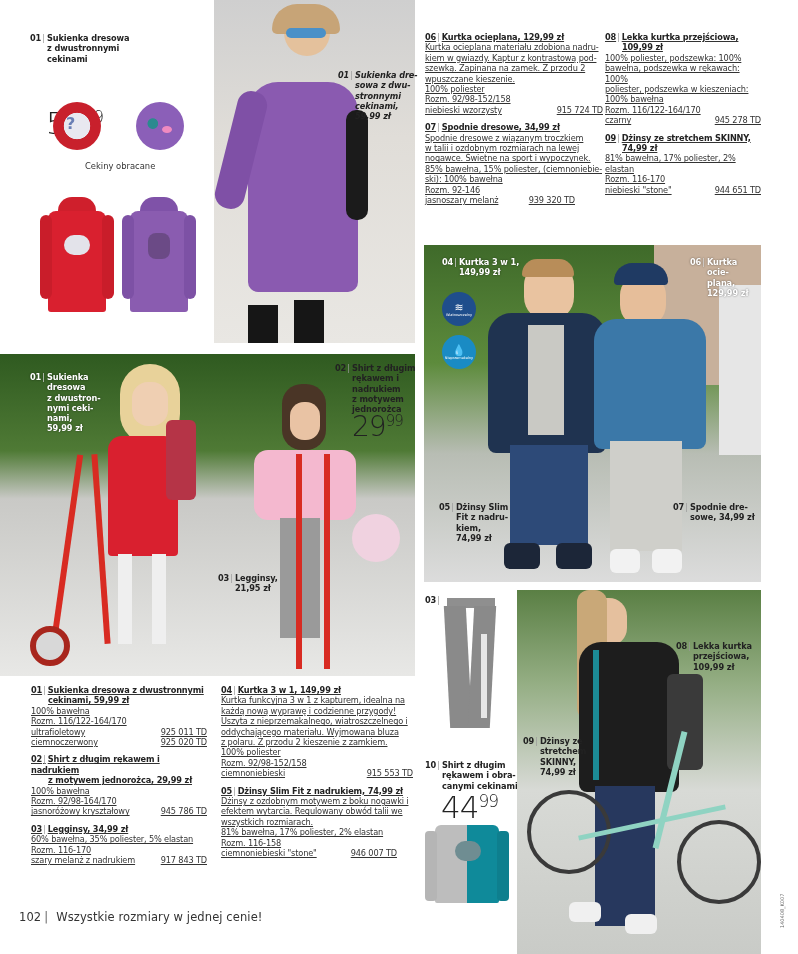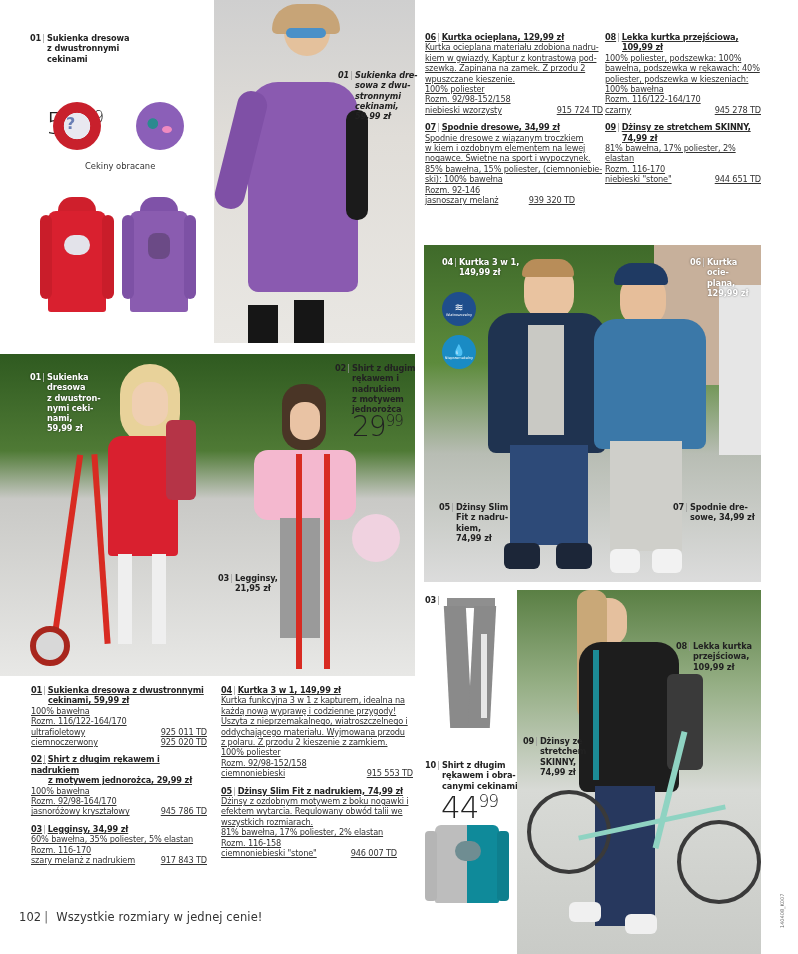--- a/index.html
+++ b/index.html
@@ -112,36 +112,36 @@
   <div>wpuszczane kieszenie.</div>
   <div>100% poliester</div>
   <div>Rozm. 92/98-152/158</div>
   <div class="row">
       <span>niebieski wzorzysty</span>
       <span class="code">915 724 TD</span>
     </div>
   <div class="gap"></div>
   <div class="hd"><span>07</span><span class="bar">|</span><span>Spodnie dresowe, 34,99 zł</span></div>
   <div>Spodnie dresowe z wiązanym troczkiem</div>
-  <div>w kiem i ozdobnym elementem na lewej</div>
+  <div>w talii i ozdobnym rozmiarach na lewej</div>
   <div>nogawce. Świetne na sport i wypoczynek.</div>
   <div>85% bawełna, 15% poliester, (ciemnoniebie-</div>
   <div>ski): 100% bawełna</div>
   <div>Rozm. 92-146</div>
   <div class="row" style="width:150px;">
       <span>jasnoszary melanż</span>
       <span class="code">939 320 TD</span>
     </div>
 </div>
 
 <div class="abs blk" style="left:605px; top:32px; width:156px;">
   <div class="hd"><span>08</span><span class="bar">|</span><span>Lekka kurtka przejściowa,</span></div>
   <div class="hd indent">109,99 zł</div>
   <div>100% poliester, podszewka: 100%</div>
-  <div>bawełna, podszewka w rękawach: 40%</div>
+  <div>bawełna, podszewka w rękawach: 100%</div>
   <div>poliester, podszewka w kieszeniach:</div>
   <div>100% bawełna</div>
   <div>Rozm. 116/122-164/170</div>
   <div class="row">
       <span>czarny</span>
       <span class="code">945 278 TD</span>
     </div>
   <div class="gap"></div>
   <div class="hd"><span>09</span><span class="bar">|</span><span>Dżinsy ze stretchem SKINNY,</span></div>
   <div class="hd indent">74,99 zł</div>
@@ -328,21 +328,21 @@
       <span>szary melanż z nadrukiem</span>
       <span class="code">917 843 TD</span>
     </div>
 </div>
 
 <div class="abs blk" style="left:221px; top:685px; width:192px;">
   <div class="hd"><span>04</span><span class="bar">|</span><span>Kurtka 3 w 1, 149,99 zł</span></div>
   <div>Kurtka funkcyjna 3 w 1 z kapturem, idealna na</div>
   <div>każdą nową wyprawę i codzienne przygody!</div>
   <div>Uszyta z nieprzemakalnego, wiatroszczelnego i</div>
-  <div>oddychającego materiału. Wyjmowana przodu</div>
+  <div>oddychającego materiału. Wyjmowana bluza</div>
   <div>z polaru. Z przodu 2 kieszenie z zamkiem.</div>
   <div>100% poliester</div>
   <div>Rozm. 92/98-152/158</div>
   <div class="row">
       <span>ciemnoniebieski</span>
       <span class="code">915 553 TD</span>
     </div>
   <div class="gap"></div>
   <div class="hd"><span>05</span><span class="bar">|</span><span>Dżinsy Slim Fit z nadrukiem, 74,99 zł</span></div>
   <div>Dżinsy z ozdobnym motywem z boku nogawki i</div>

